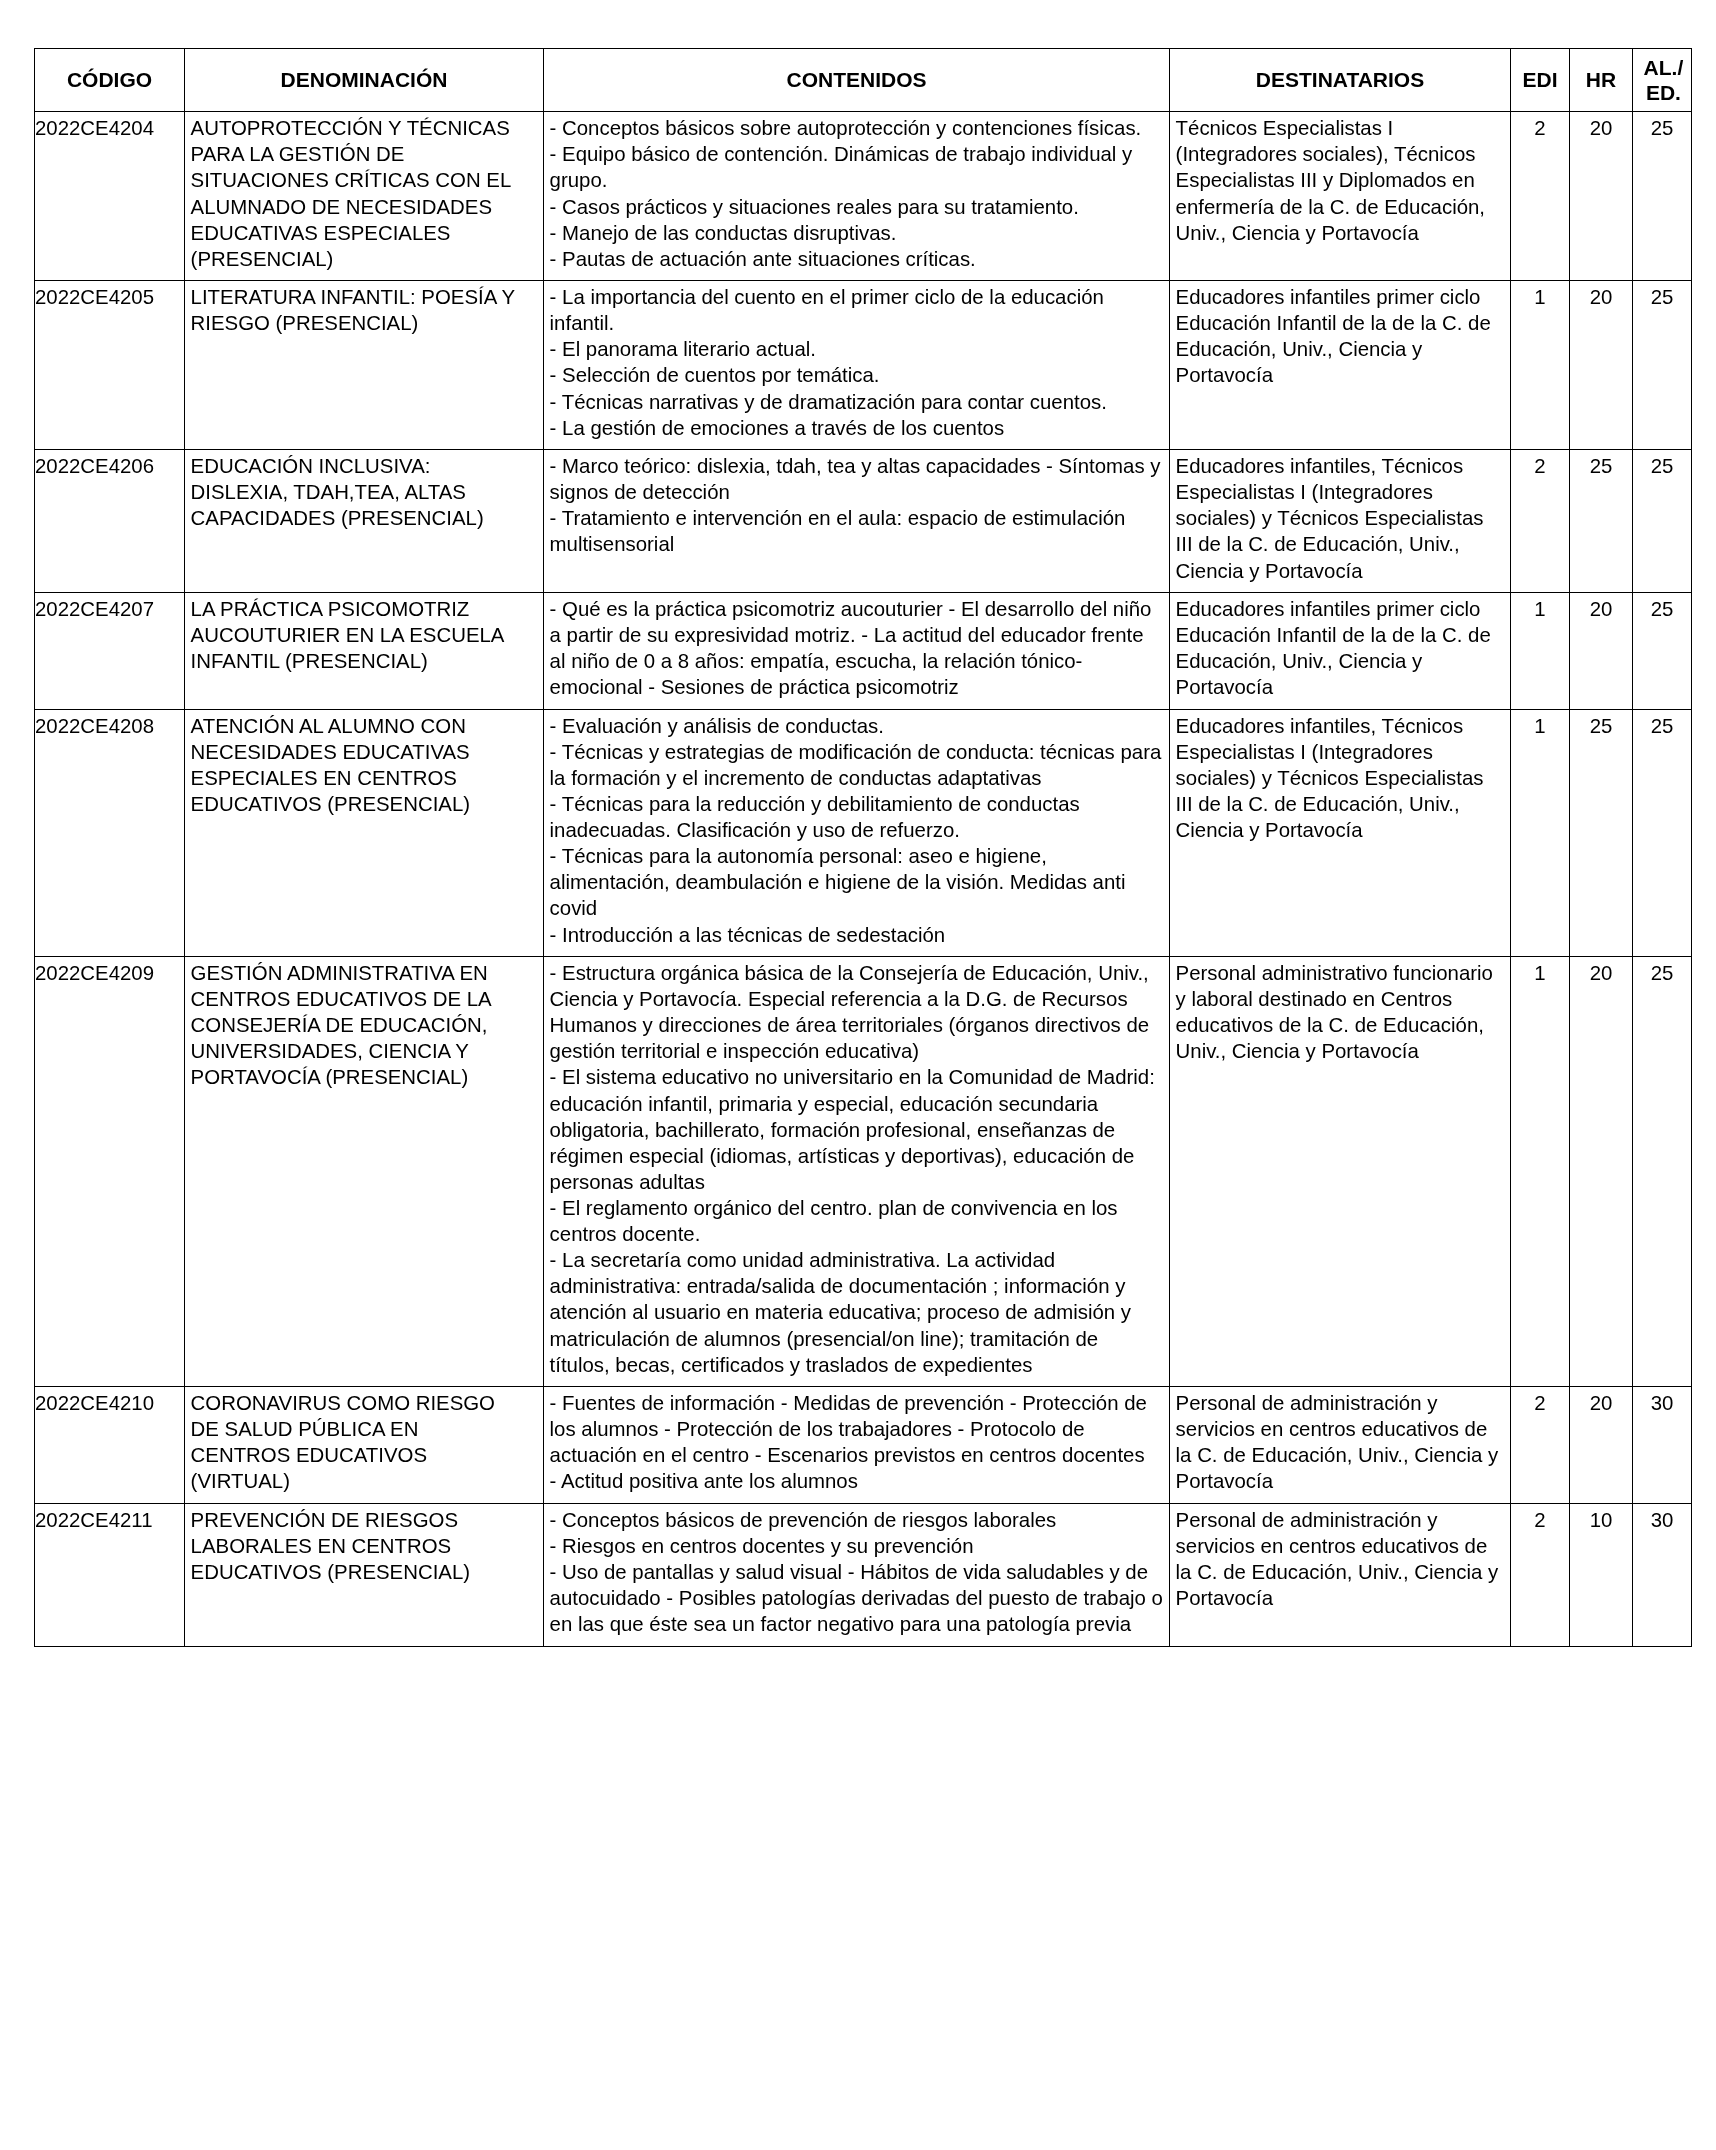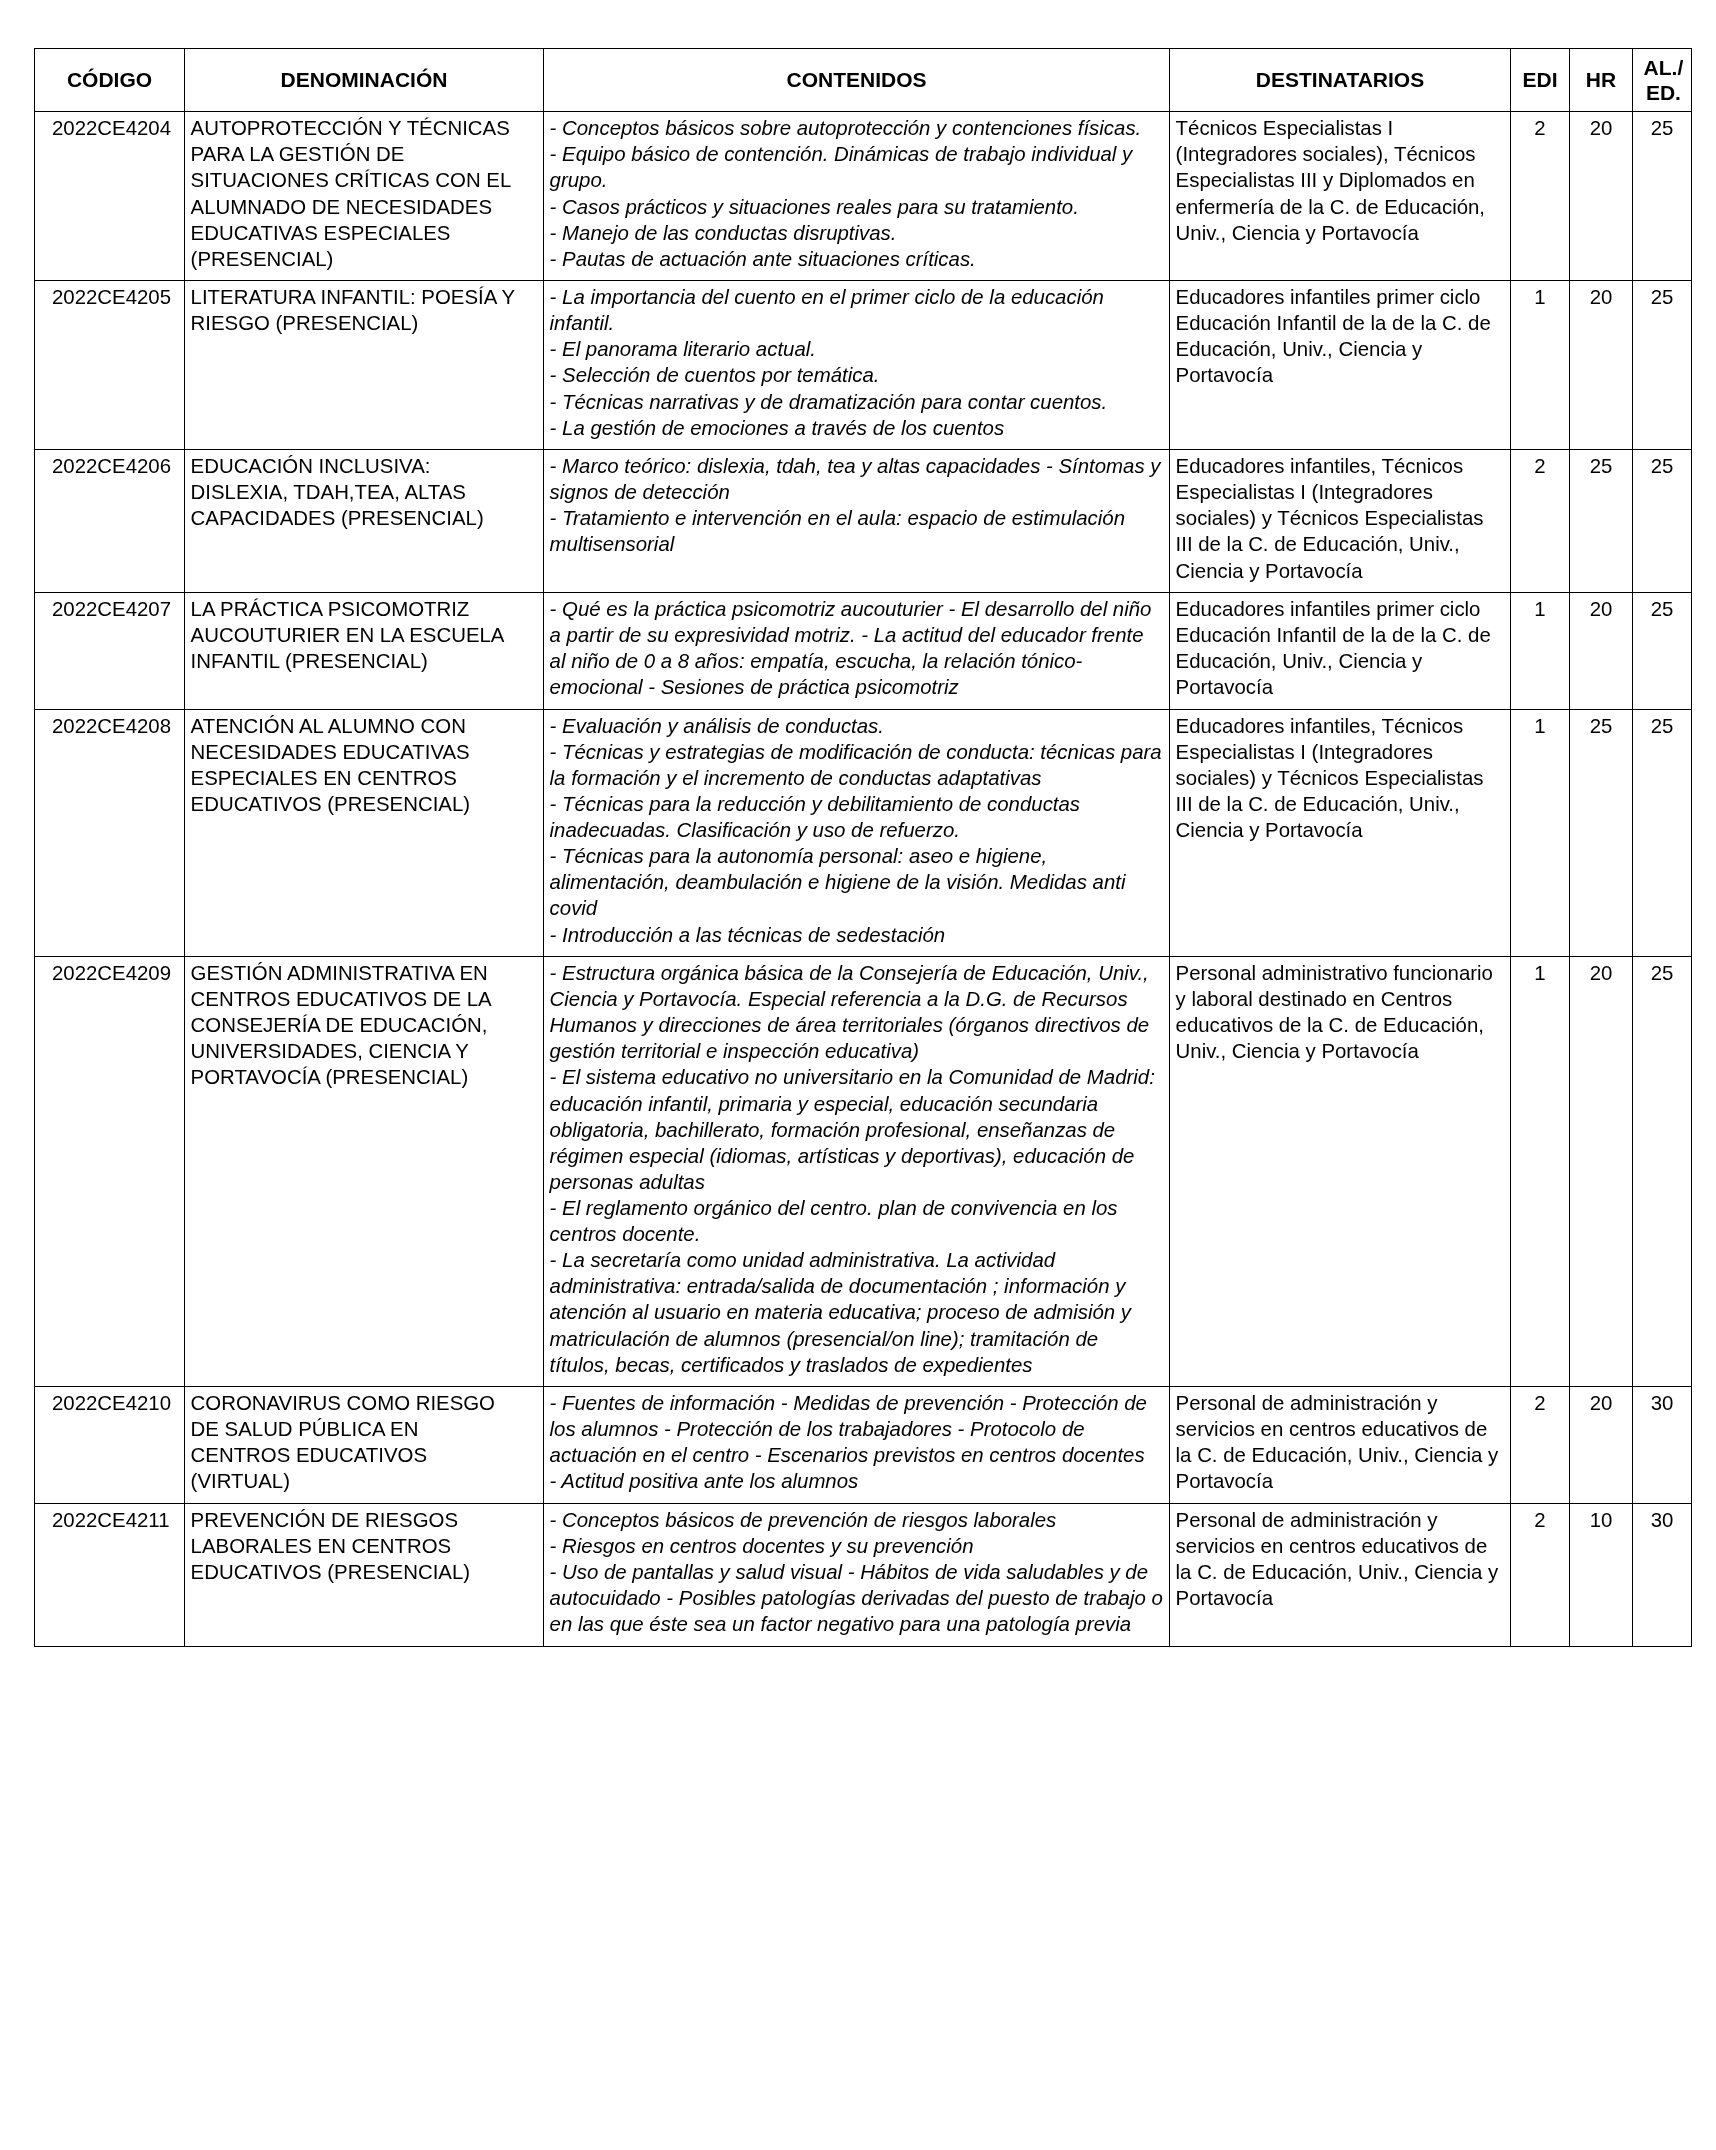--- a/index.html
+++ b/index.html
@@ -43,29 +43,28 @@
     vertical-align: top;
     white-space: pre-line;
     padding: 5.6px 2.8px 5.6px 5.6px;
   }
   tbody td {
     font-size: 20.4px;
     line-height: 1.28;
     padding: 2.8px 5.6px 8.5px 5.6px;
   }
   td.cell-codigo {
-    padding-left: 17px;
+    padding-left: 0;
     padding-right: 1.4px;
   }
   td.cell-denominacion {
     padding-right: 20px;
   }
   td.cell-contenidos {
     white-space: pre-line;
-    font-style: italic;
   }
   td.cell-destinatarios {
     padding-right: 4.2px;
   }
   td.cell-num {
     text-align: center;
   }
 </style>
 </head>
 <body>

